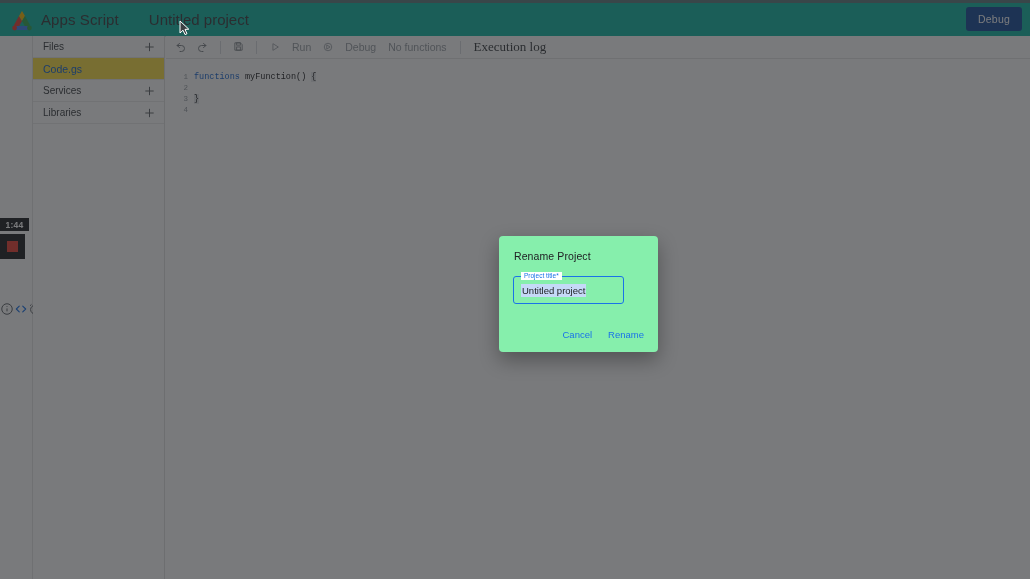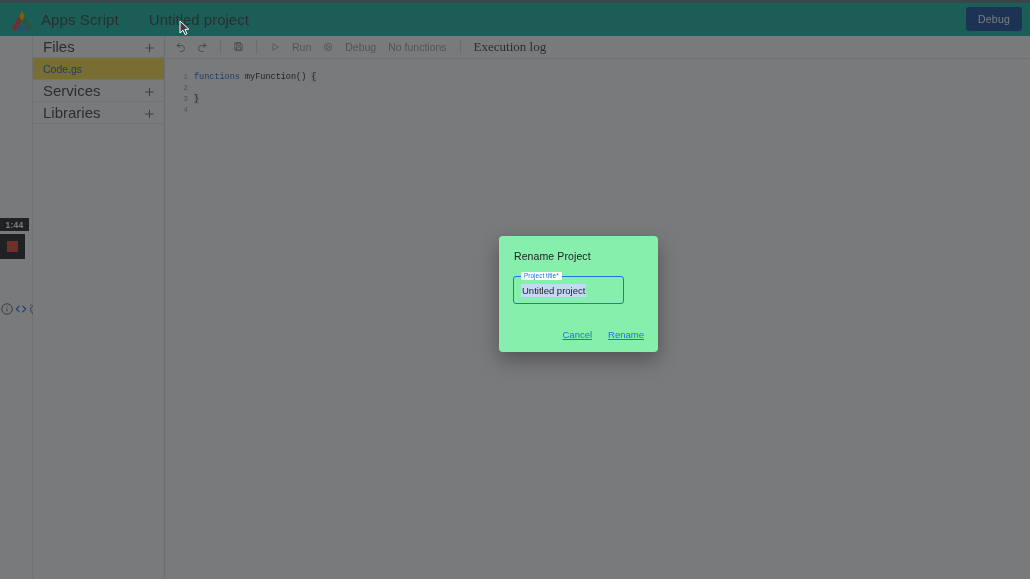--- a/index.html
+++ b/index.html
@@ -153,21 +153,21 @@
     height: 22px;
     display: flex;
     align-items: center;
     padding-left: 10px;
     font-size: 10.5px;
     color: #3c4043;
     border-bottom: 1px solid #ececec;
     box-sizing: border-box;
     cursor: pointer;
   }
-  .panel-row.section { font-size: 15px; color: #3c4043; text-align: right; }
+  .panel-row.section { font-size: 10px; color: #3c4043; text-align: right; }
   .panel-row .add {
     position: absolute;
     right: 8px; top: 50%;
     transform: translateY(-50%);
     width: 13px; height: 13px;
     color: #5f6368;
     cursor: pointer;
   }
   .file-row {
     position: relative;
@@ -334,21 +334,20 @@
   }
   .dlg-btn {
     font-size: 9.5px;
     color: #1a73e8;
     padding: 3px 5px;
     border-radius: 3px;
     background: none;
     border: none;
     cursor: pointer;
     font-family: "Liberation Sans", sans-serif;
-    text-decoration: underline;
   }
 
   
   .cursor {
     position: absolute;
     left: 179px; top: 20px;
     z-index: 70;
     pointer-events: none;
   }
 </style>

